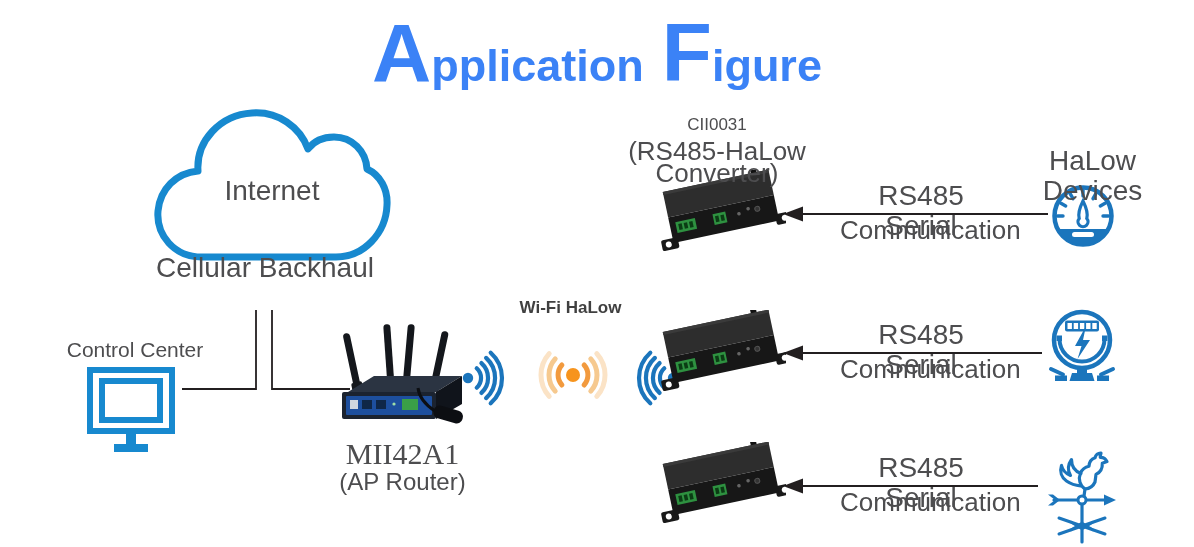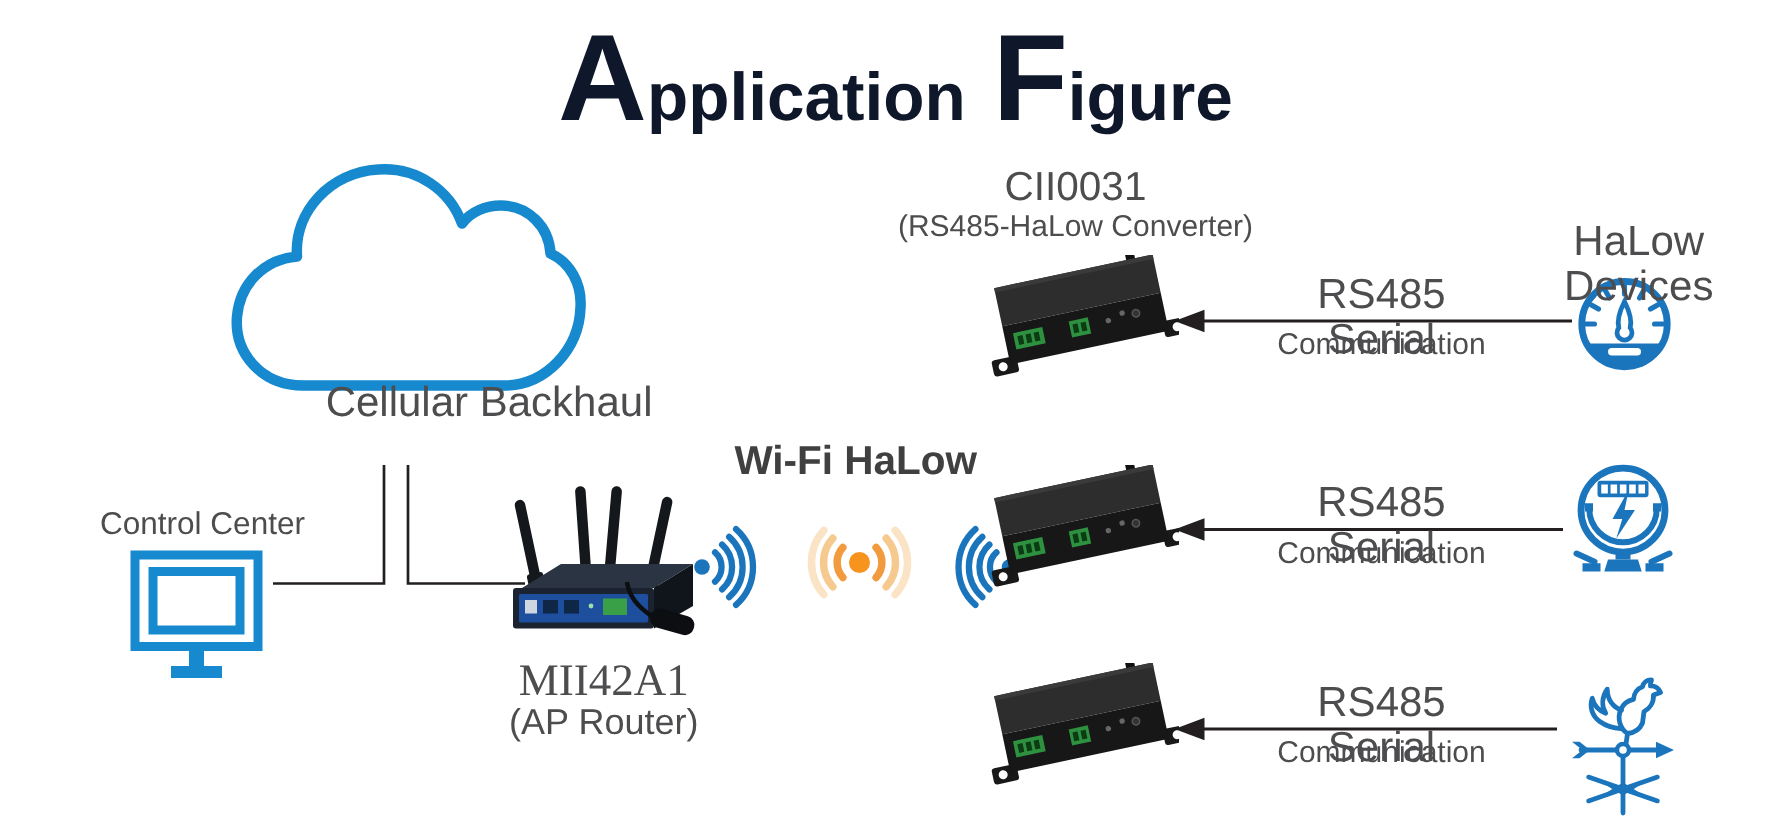--- a/index.html
+++ b/index.html
@@ -3,30 +3,30 @@
 <meta charset="utf-8">
 <style>
   html,body{margin:0;padding:0;background:#fff;}
   .canvas{
     position:relative;width:1194px;height:547px;overflow:hidden;background:#fff;
     font-family:"Liberation Sans",sans-serif;color:#4d4d4f;
   }
   .abs{position:absolute;}
   .ctr{text-align:center;}
   
-  .title{left:0;top:10px;width:100%;text-align:center;color:#0f172a;font-weight:bold;line-height:1.05;white-space:nowrap;}
+  .title{left:0;top:10px;width:100%;text-align:center;color:#3b82f6;font-weight:bold;line-height:1.05;white-space:nowrap;}
   .title .big{font-size:82px;}
   .title .small{font-size:45px;}
   .title .gap{display:inline-block;width:18px;}
   
   .t28{font-size:28px;line-height:30px;}
-  .t27{font-size:27px;line-height:29px;}
+  .t27{font-size:17px;line-height:29px;}
   .t24{font-size:24px;line-height:26px;}
   .t21{font-size:21px;line-height:23px;}
-  .t20{font-size:20px;line-height:22px;}
+  .t20{font-size:26px;line-height:22px;}
   .t19{font-size:19px;line-height:21px;}
   .t30{font-size:30px;line-height:32px;}
   .orange{color:#404040;font-weight:bold;}
   .overlay{left:0;top:0;width:1194px;height:547px;z-index:1;pointer-events:none;}
   .icon{z-index:2;}
   .lbl{z-index:3;}
 </style>
 </head>
 <body>
 
@@ -49,22 +49,23 @@
     </g>
   </svg>
 
   <div class="abs title lbl">
     <span class="big">A</span><span class="small">pplication</span><span class="gap"></span><span class="big">F</span><span class="small">igure</span>
   </div>
 
   <svg class="abs icon" style="left:150px;top:97px;" width="242" height="190" viewBox="0 0 242 190">
     <path d="M52 160 C24 160,6 138,8 114 C10 92,26 76,48 74 C46 44,70 18,102 16 C128 14,150 30,158 52 C164 44,174 40,184 40 C202 40,216 54,217 72 C230 78,238 92,237 108 C236 136,214 160,186 160 Z" fill="#ffffff" stroke="#1789cf" stroke-width="7" stroke-linejoin="round" stroke-linecap="round"></path>
   </svg>
-
-  <div class="abs ctr t28 lbl" style="left:95px;top:253px;width:340px;text-align:right;">Cellular Backhaul</div>
+  <div class="abs ctr t28 lbl" style="left:152px;top:176px;width:240px;">Internet</div>
+
+  <div class="abs ctr t28 lbl" style="left:95px;top:253px;width:340px;">Cellular Backhaul</div>
 
   <div class="abs ctr t21 lbl" style="left:55px;top:338px;width:160px;">Control Center</div>
   <svg class="abs icon" style="left:86px;top:366px;" width="90" height="92" viewBox="0 0 90 92">
     <rect x="4" y="4" width="82" height="61" fill="#fff" stroke="#1789cf" stroke-width="6"></rect>
     <rect x="16" y="15" width="58" height="39" fill="#fff" stroke="#1789cf" stroke-width="6"></rect>
     <rect x="40" y="65" width="10" height="13" fill="#1789cf"></rect>
     <rect x="28" y="78" width="34" height="8" fill="#1789cf"></rect>
   </svg>
 
   <svg class="abs icon" style="left:336px;top:316px;" width="132" height="120" viewBox="0 0 132 120">

